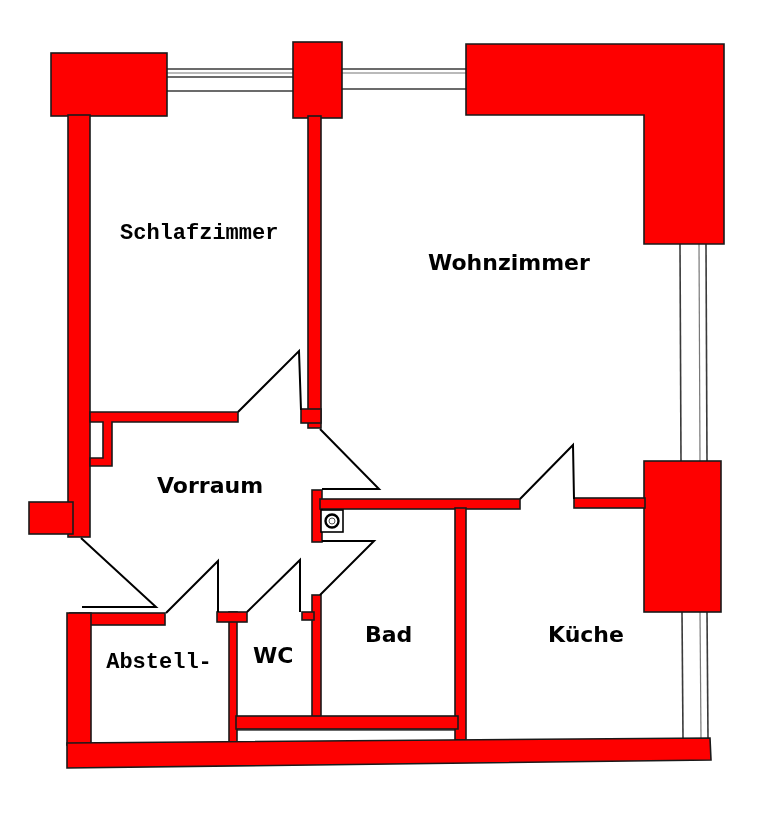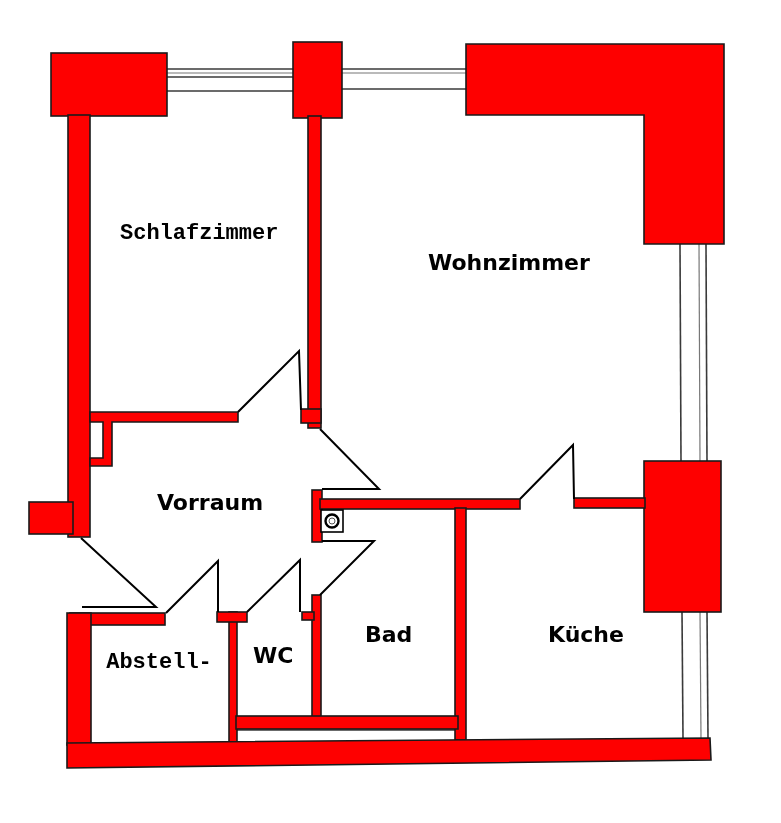--- a/index.html
+++ b/index.html
@@ -104,19 +104,19 @@
 
   <polyline class="door" points="81,538 156,607 82,607"></polyline>
 
   <polyline class="door" points="166,613 218,561 218,612"></polyline>
 
   <polyline class="door" points="247,612 300,560 300,612"></polyline>
 </svg>
 
 <div class="label" style="left:120px; top:221px;font-family:Liberation Mono, monospace;">Schlafzimmer</div>
 <div class="label" style="left:428px; top:223px;margin-top:27px;">Wohnzimmer</div>
-<div class="label" style="left:157px; top:490px;">Vorraum</div>
+<div class="label" style="left:157px; top:473px;">Vorraum</div>
 <div class="label" style="left:365px; top:622px;">Bad</div>
 <div class="label" style="left:548px; top:622px;">Küche</div>
 <div class="label" style="left:253px; top:643px;">WC</div>
 <div class="label center" style="left:106px; top:650px; width:106px;">
   <div>Abstell-</div>
 </div>
 
 </body></html>

